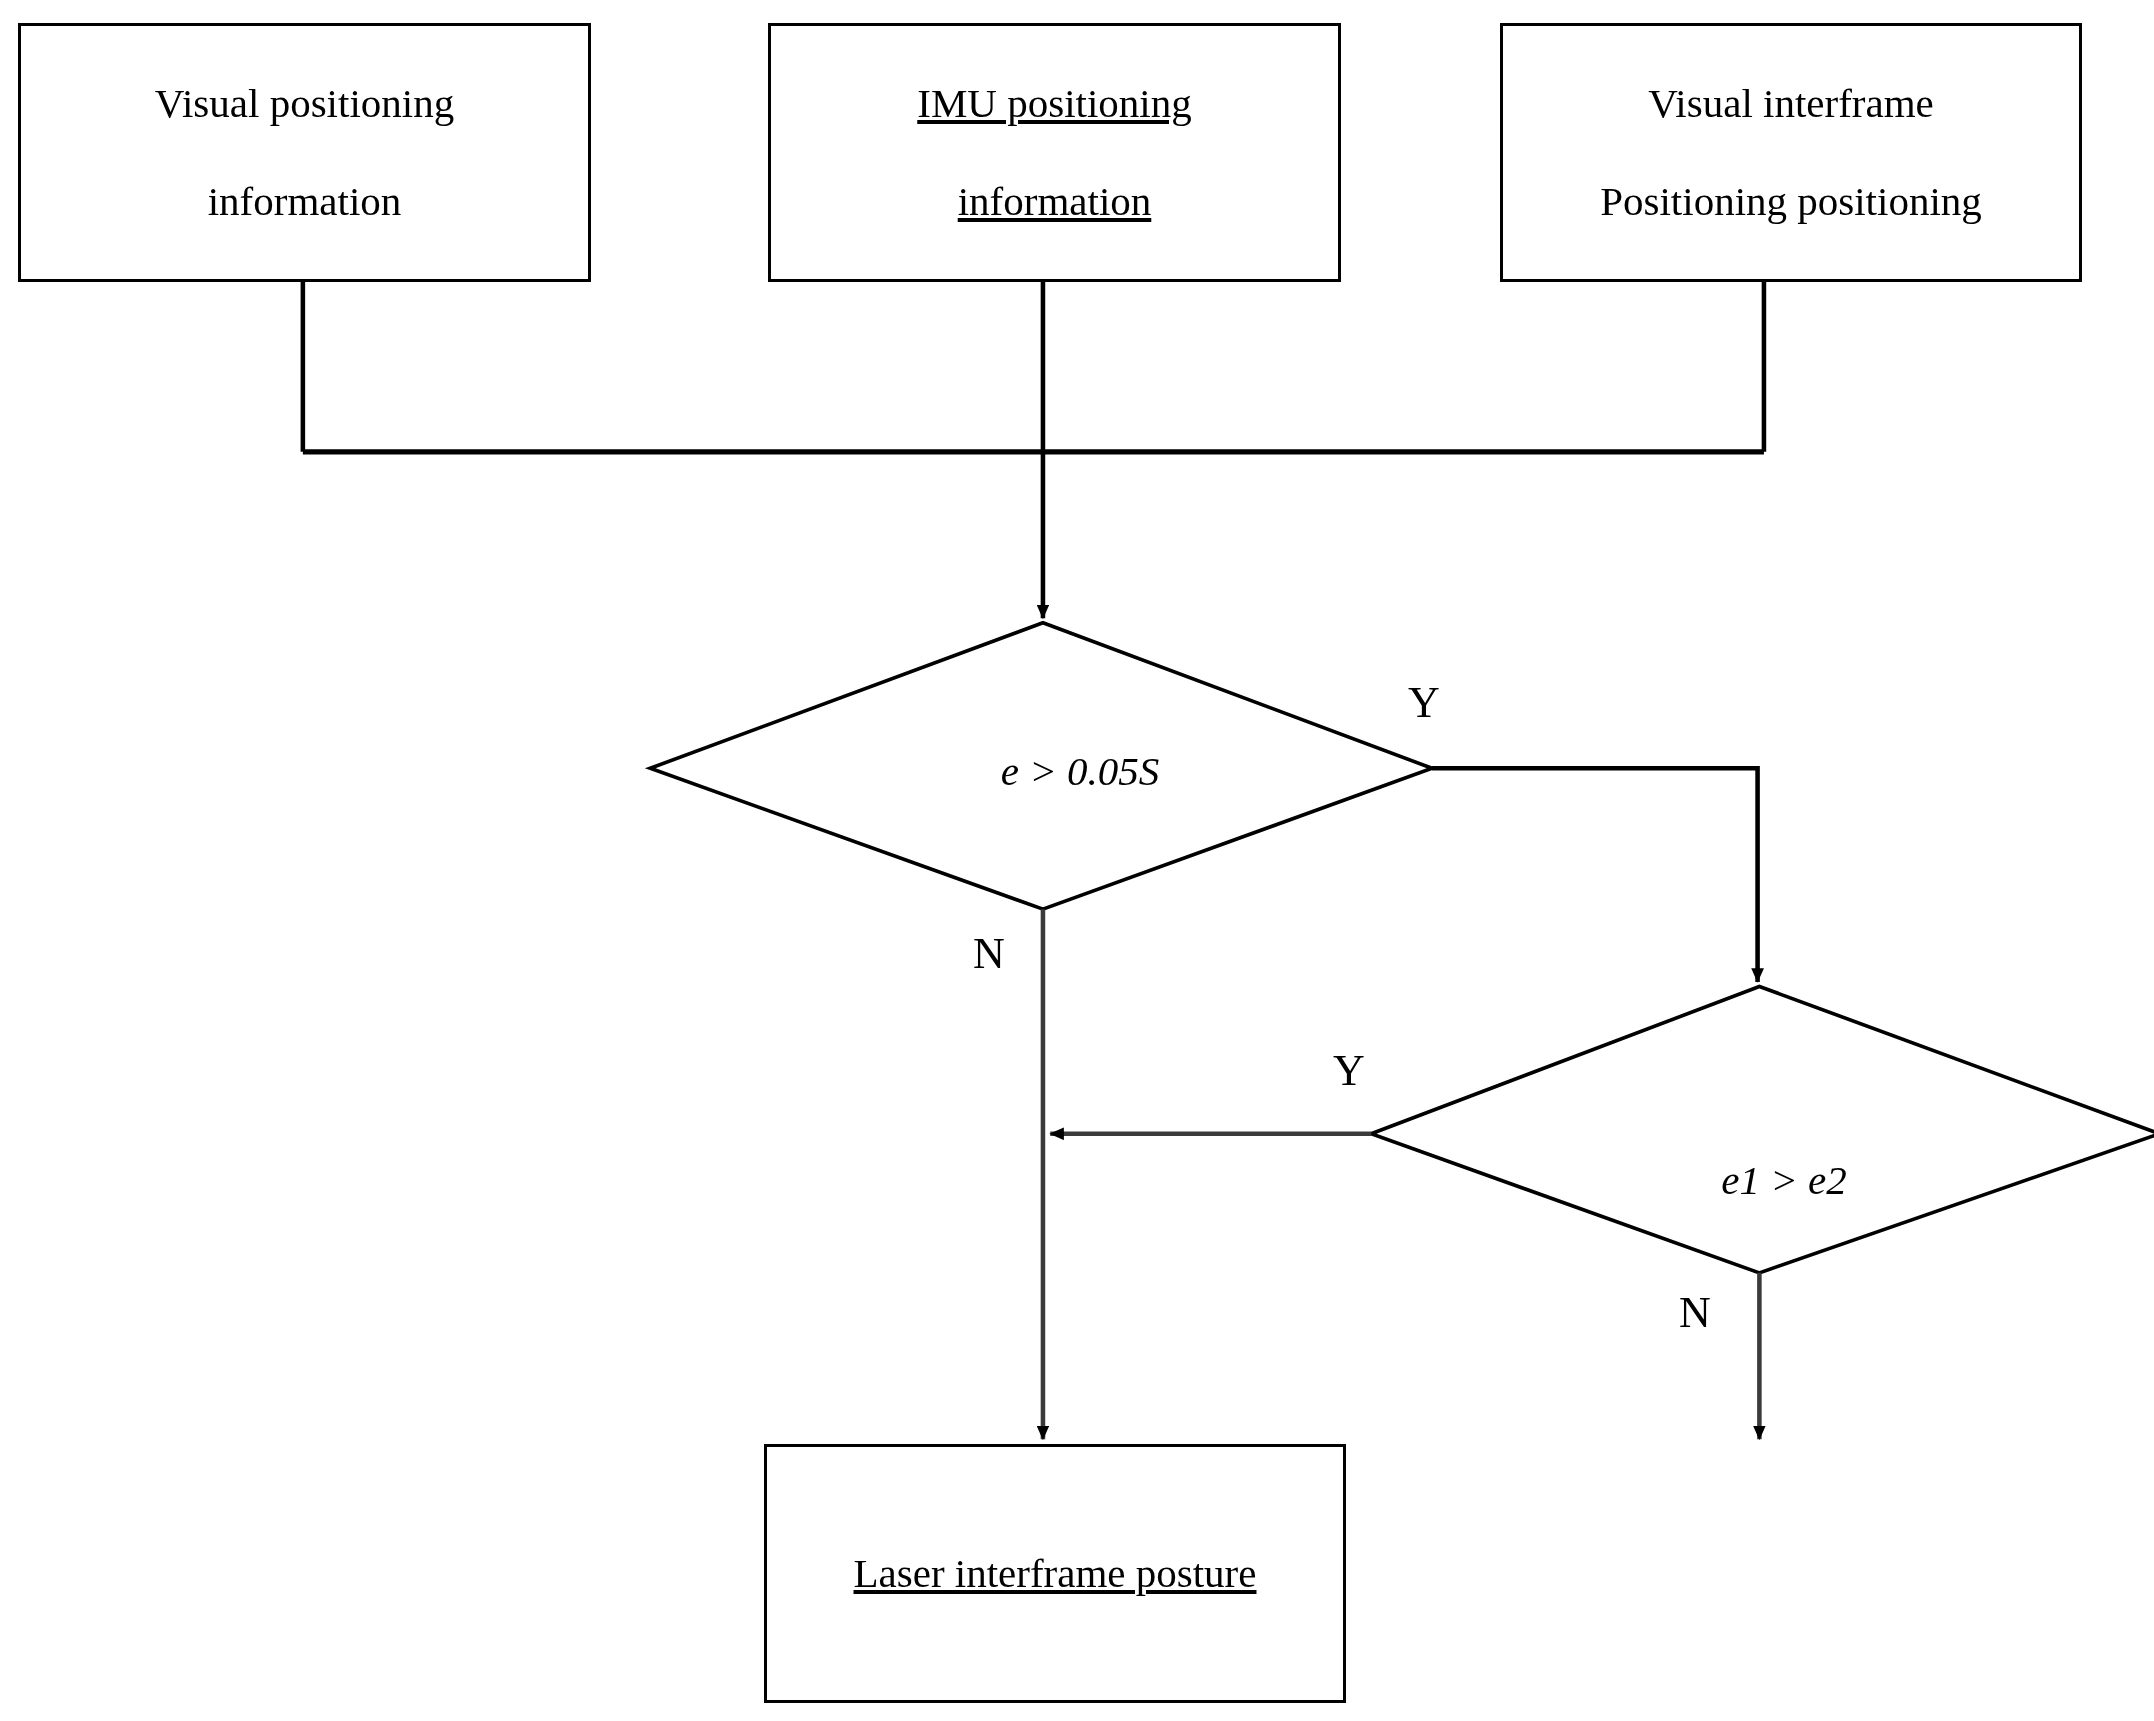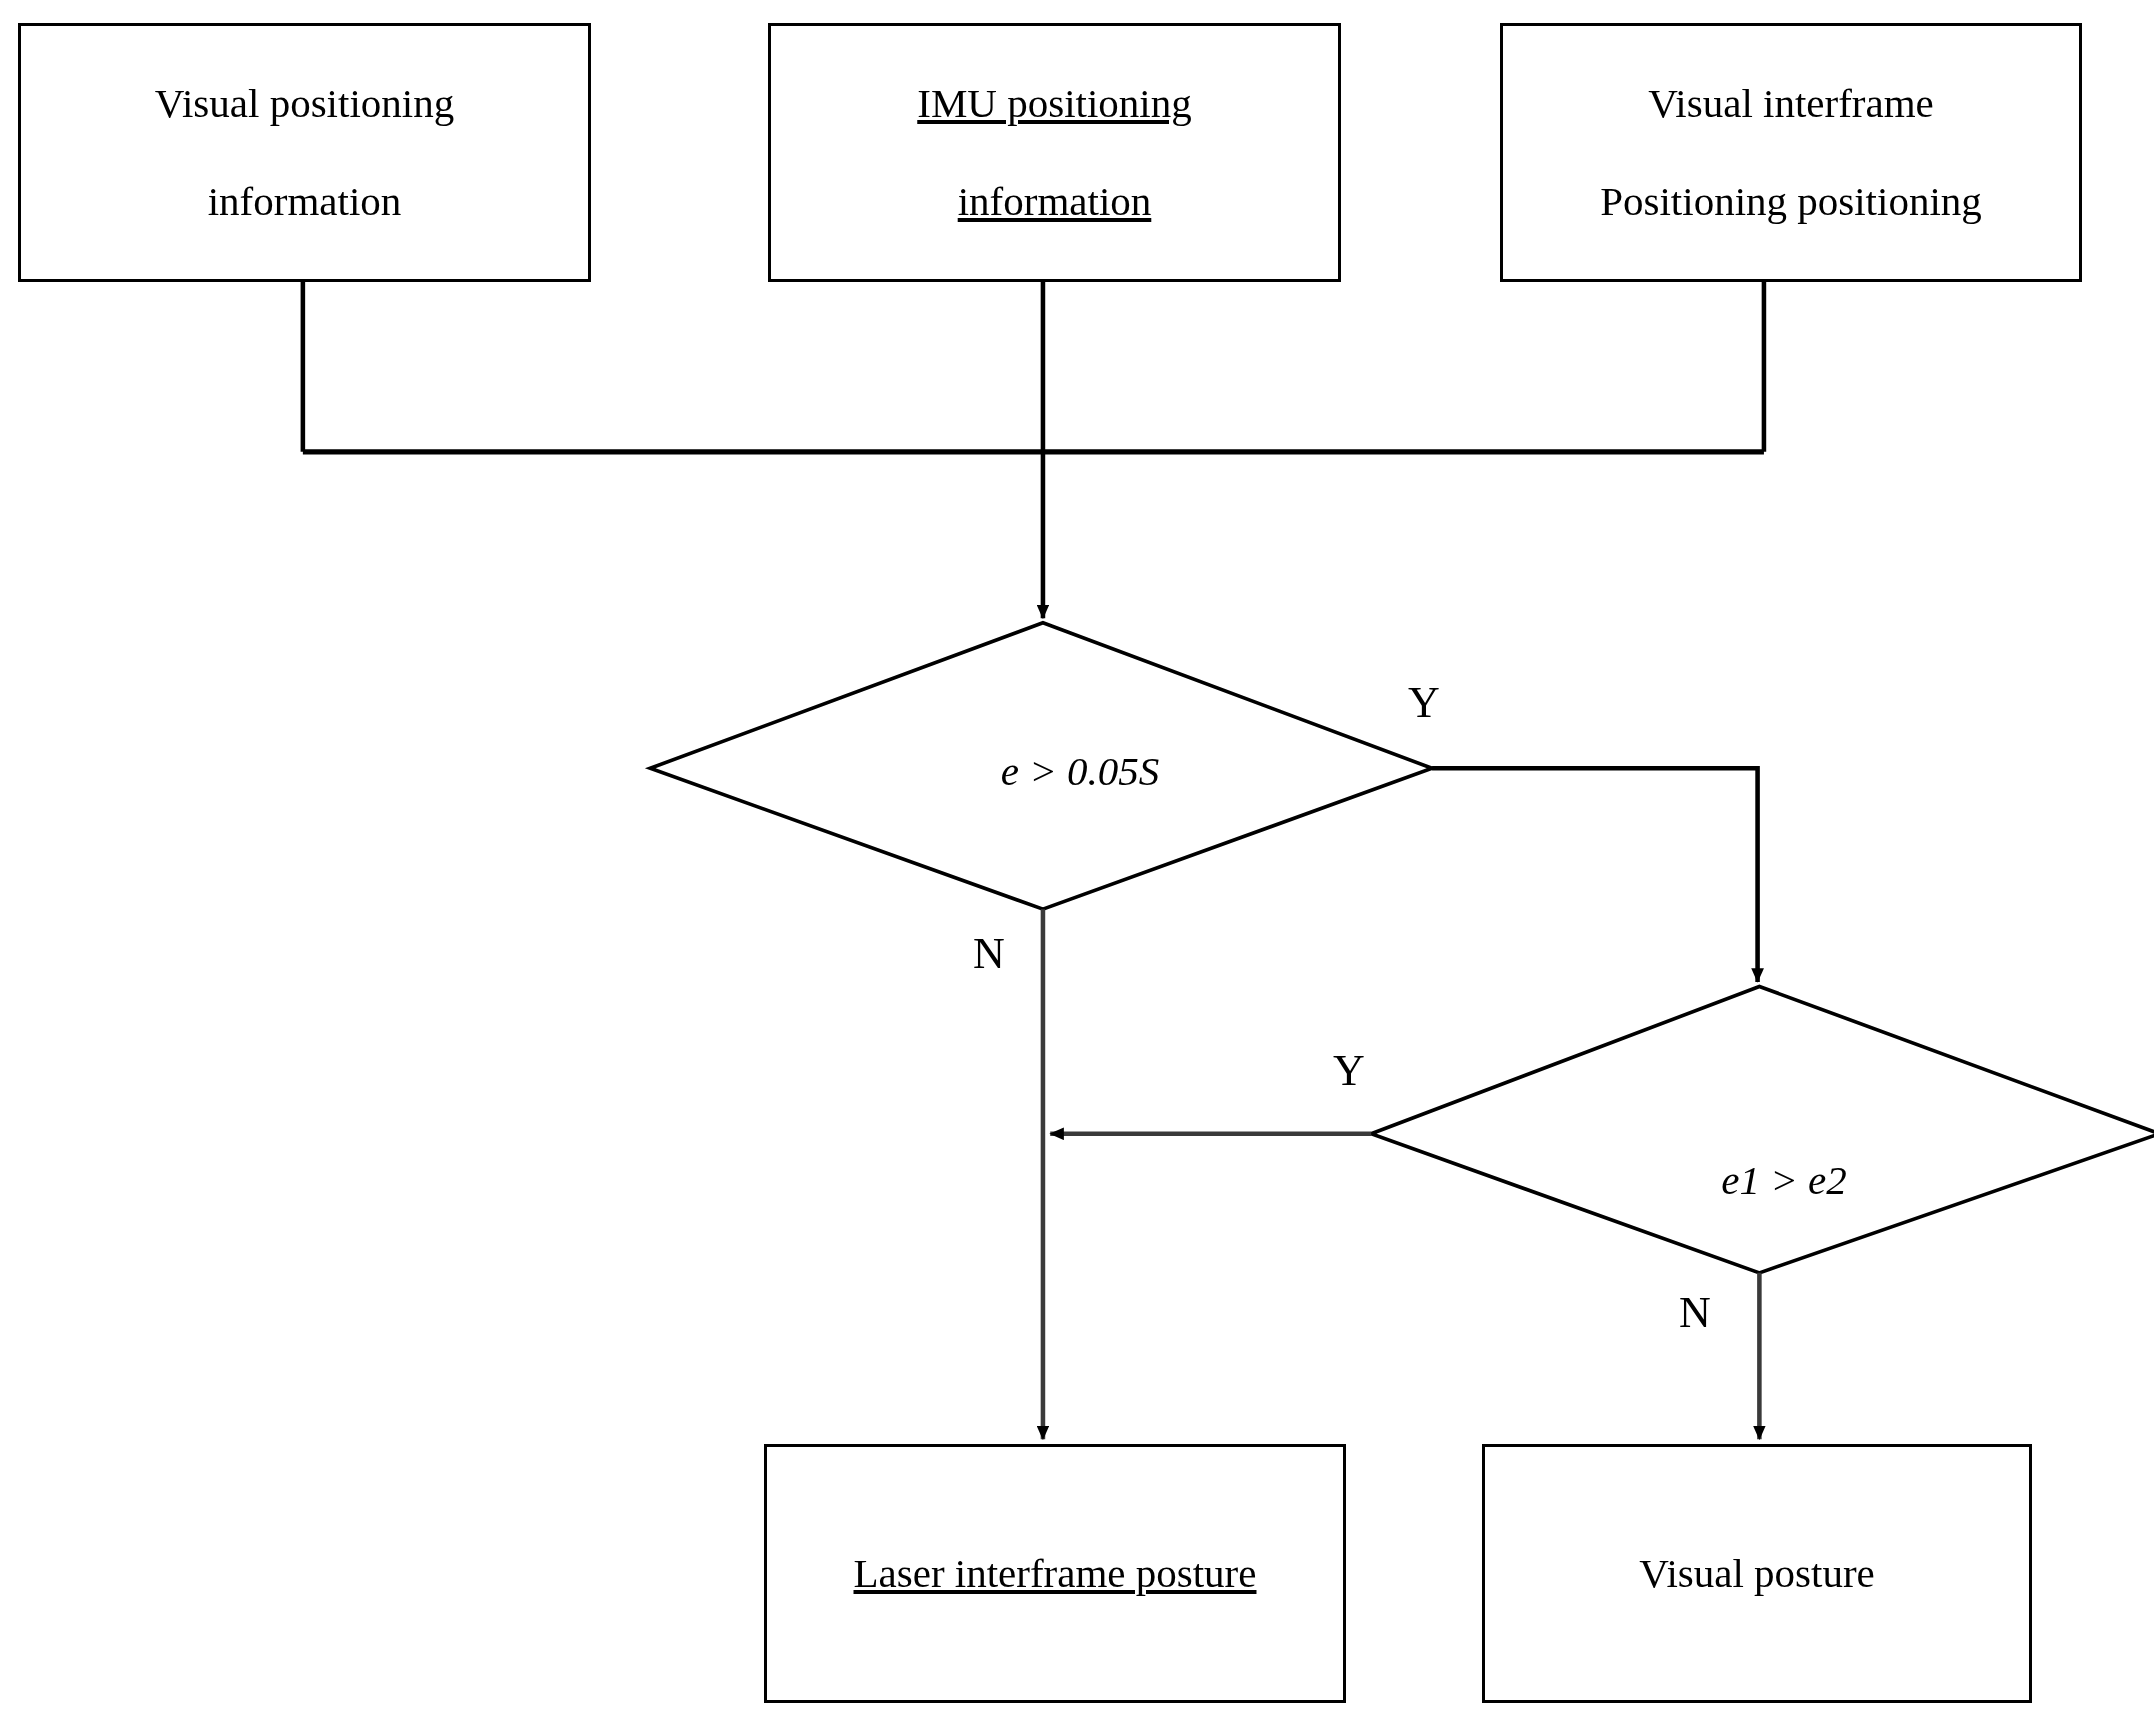--- a/index.html
+++ b/index.html
@@ -125,18 +125,15 @@
   <div class="branch-label" style="left:989px; top:953px;">N</div>
 
   <div class="branch-label" style="left:1349px; top:1070px;">Y</div>
 
   <div class="branch-label" style="left:1695px; top:1312px;">N</div>
 
   <div class="node-box" style="left:764px; top:1444px; width:582px; height:259px;text-decoration:underline;">
     <span class="line">Laser interframe posture</span>
   </div>
 
-  <div class="node-box" style="left:1482px; top:1444px; width:550px; height:259px;">
-    <span class="line">Visual posture</span>
-  </div>
 
 </div>
 
 
 </body></html>

